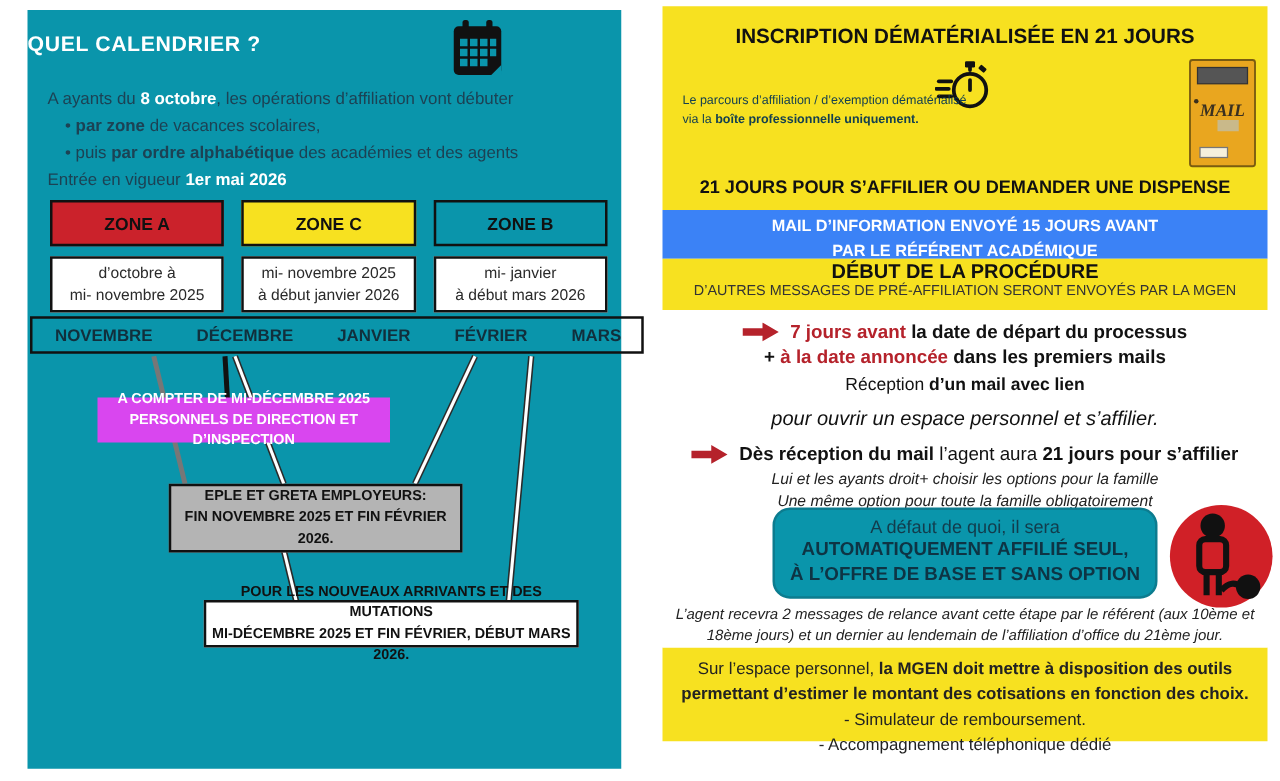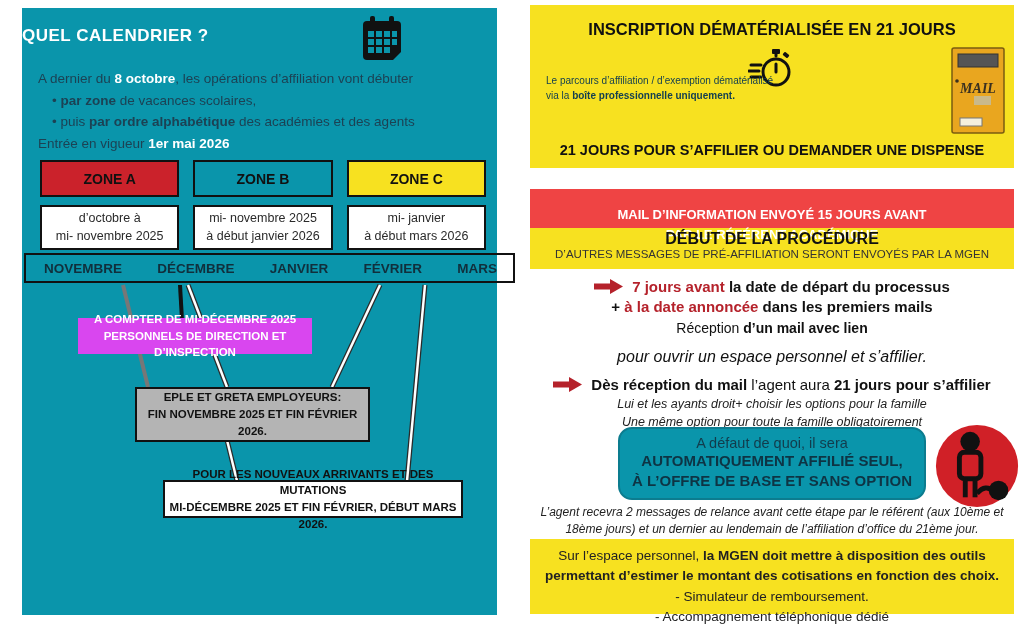--- a/index.html
+++ b/index.html
@@ -36,22 +36,22 @@
   #right-panel{left:530px;top:5px;width:484px;}
   .yellow{background:#f7e120;}
   #rp-top{position:relative;height:163px;}
   #rp-title{padding-top:15px;text-align:center;font-weight:800;font-size:16.5px;color:#111;}
   #rp-stopwatch{position:absolute;left:218px;top:43px;}
   #rp-intro{position:absolute;left:16px;top:68px;width:330px;font-size:10px;
     color:#15404f;line-height:1.5;}
   #rp-mailbox{position:absolute;right:6px;top:38px;}
   #rp-banner21{position:absolute;bottom:10px;width:100%;text-align:center;
     font-weight:800;font-size:14.5px;color:#111;}
-  #rp-redband{height:39px;background:#ef4444;color:#fff;text-align:center;
-    font-weight:700;font-size:13px;line-height:1.5;padding-top:16px;box-sizing:border-box;margin-top:21px;}
+  #rp-redband{height:39px;background:#3b82f6;color:#fff;text-align:center;
+    font-weight:700;font-size:13px;line-height:1.5;padding-top:3px;box-sizing:border-box;}
   #rp-procedure{height:41px;text-align:center;}
   #rp-proc-title{font-weight:800;font-size:16px;color:#111;padding-top:2px;}
   #rp-proc-sub{font-size:11.5px;color:#333;}
   #rp-white{position:relative;height:270px;background:#fff;text-align:center;color:#111;}
   .arrow-line{display:flex;align-items:center;justify-content:center;gap:8px;}
   .step-big{font-size:15px;font-weight:700;line-height:1.35;}
   .red-txt{color:#b5222b;}
   #rp-step1{padding-top:8px;}
   #rp-reception{font-size:14px;margin-top:2px;}
   #rp-ital1{font-style:italic;font-size:16px;margin-top:12px;}
@@ -90,30 +90,30 @@
           <rect x="30" y="23" width="5" height="6"></rect>
         <rect x="6" y="31" width="6" height="6"></rect>
           <rect x="14" y="31" width="6" height="6"></rect>
         <rect x="22" y="31" width="6" height="6"></rect>
       </g>
       <path d="M31 44 l8 -8 v8 z" fill="#0a95ab"></path>
     </svg>
   </div>
 
   <div id="lp-intro" class="abs">
-    <div><span>A dernier du </span><span class="hlw">8 octobre</span><span>, les opérations d’affiliation vont débuter</span></div>
+    <div><span>A ayants du </span><span class="hlw">8 octobre</span><span>, les opérations d’affiliation vont débuter</span></div>
     <div class="ind"><span>• </span><span class="b">par zone</span><span> de vacances scolaires,</span></div>
     <div class="ind"><span>• puis </span><span class="b">par ordre alphabétique</span><span> des académies et des agents</span></div>
     <div><span>Entrée en vigueur </span><span class="hlw">1er mai 2026</span></div>
   </div>
 
   <div id="zones-row" class="abs">
     <div class="zone-label" style="background-color: rgb(203, 34, 43);">ZONE A</div>
+    <div class="zone-label" style="background-color: rgb(247, 225, 32);">ZONE C</div>
     <div class="zone-label" style="background-color: rgb(10, 149, 171);">ZONE B</div>
-    <div class="zone-label" style="background-color: rgb(247, 225, 32);">ZONE C</div>
   </div>
 
   <div id="dates-row" class="abs">
     <div class="zone-dates">
         <div>d’octobre à</div>
         <div>mi- novembre 2025</div>
       </div>
     <div class="zone-dates">
         <div>mi- novembre 2025</div>
         <div>à début janvier 2026</div>

